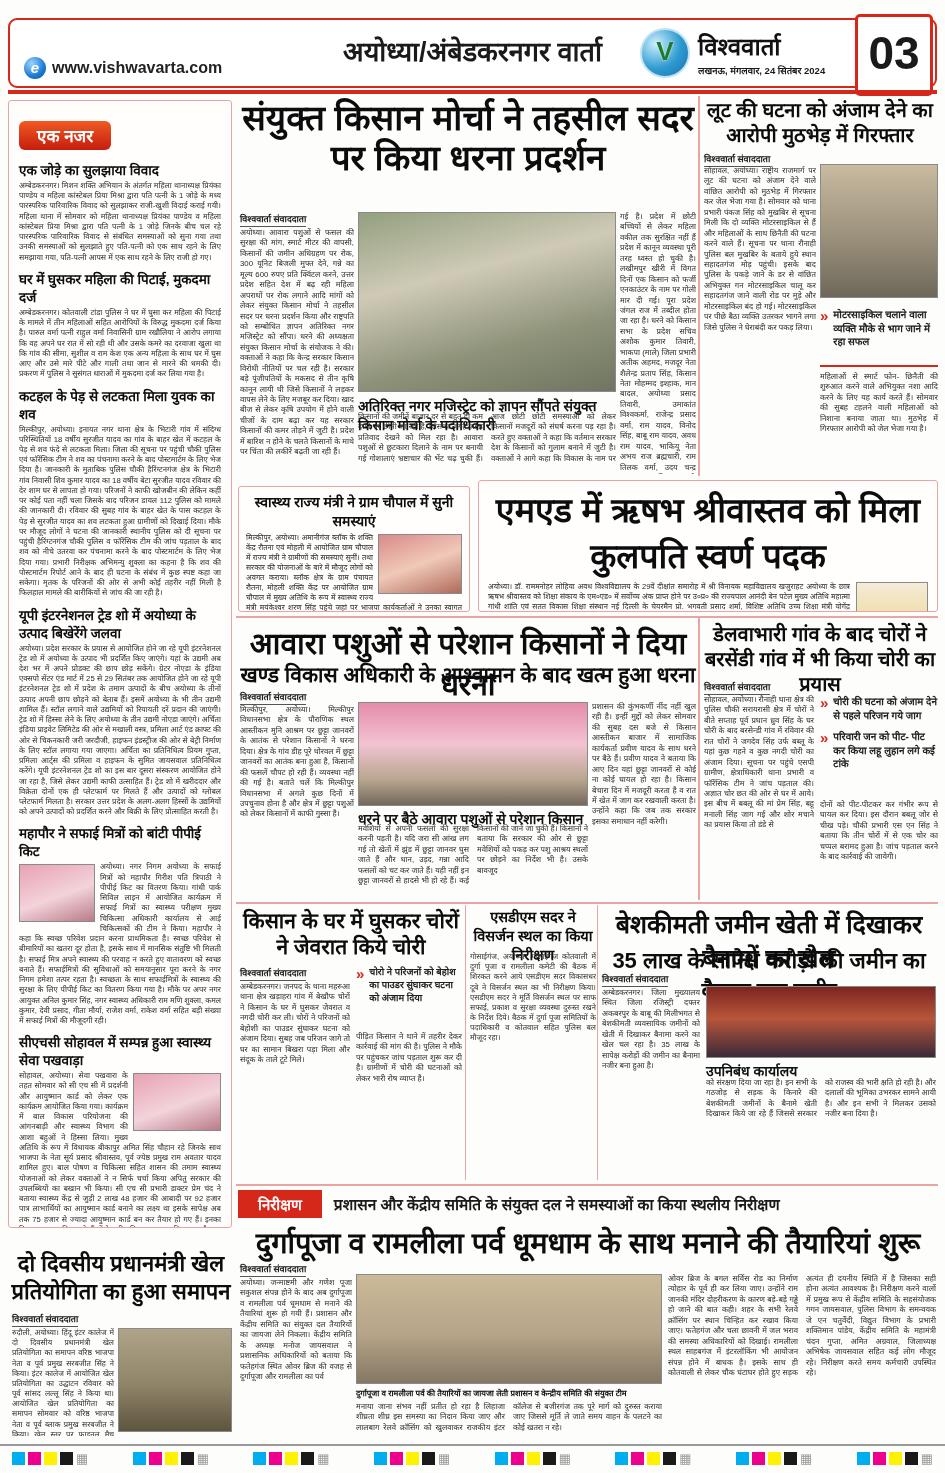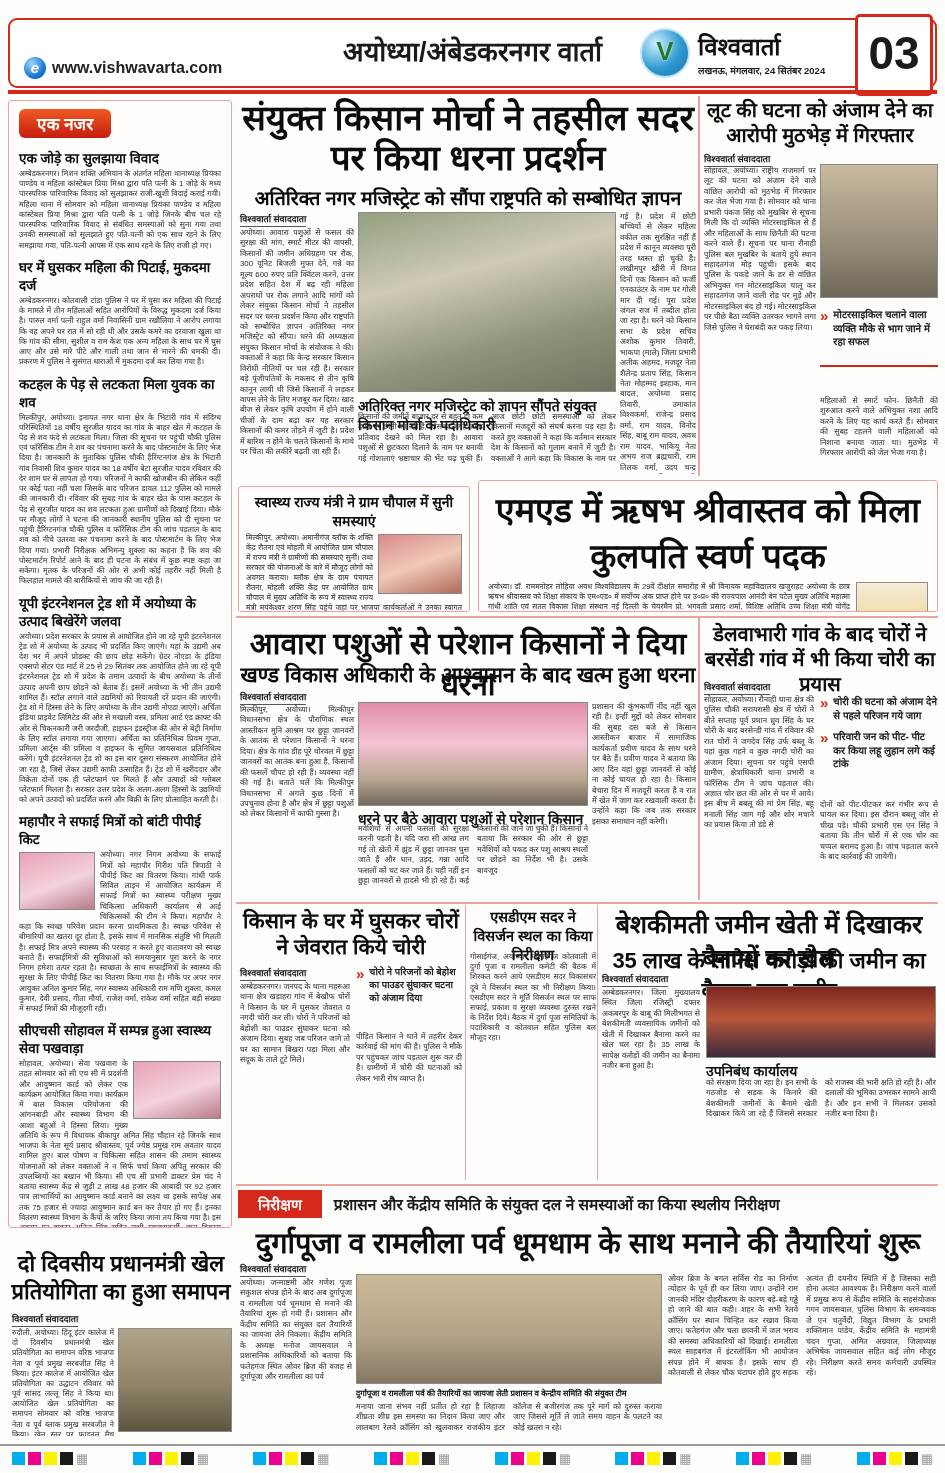--- a/index.html
+++ b/index.html
@@ -74,21 +74,21 @@
         </span>
       <span>
         <div class="brand-name">विश्ववार्ता</div>
         <div class="brand-date">लखनऊ,  मंगलवार, 24 सितंबर 2024</div>
       </span>
     </div>
     <div class="pageno">03</div>
   </div>
   <div class="red-bar"></div>
 
-  <div class="abs pink-border" style="left:8px;top:100px;width:224px;height:1128px;padding:8px 10px;overflow:hidden;">
+  <div class="abs pink-border" style="left:8px;top:100px;width:224px;height:1128px;padding:20px 10px;overflow:hidden;">
     <span class="ek-label">एक नजर</span>
 
     <h3 class="ek-h">एक जोड़े का सुलझाया विवाद</h3>
     <p class="ek-p">अम्बेडकरनगर। मिशन शक्ति अभियान के अंतर्गत महिला थानाध्यक्ष प्रियंका पाण्डेय व महिला कांस्टेबल प्रिया मिश्रा द्वारा पति पत्नी के 1 जोड़े के मध्य पारस्परिक पारिवारिक विवाद को सुलझाकर राजी-खुशी विदाई कराई गयी। महिला थाना में सोमवार को महिला थानाध्यक्ष प्रियंका पाण्डेय व महिला कांस्टेबल प्रिया मिश्रा द्वारा पति पत्नी के 1 जोड़े जिनके बीच चल रहे पारस्परिक पारिवारिक विवाद से संबंधित समस्याओं को सुना गया तथा उनकी समस्याओं को सुलझाते हुए पति-पत्नी को एक साथ रहने के लिए समझाया गया, पति-पत्नी आपस में एक साथ रहने के लिए राजी हो गए।</p>
 
     <h3 class="ek-h">घर में घुसकर महिला की पिटाई, मुकदमा दर्ज</h3>
     <p class="ek-p">अम्बेडकरनगर। कोतवाली टांडा पुलिस ने घर में घुसा कर महिला की पिटाई के मामले में तीन महिलाओं सहित आरोपियों के विरुद्ध मुकदमा दर्ज किया है। पारुल वर्मा पत्नी राहुल वर्मा निवासिनी ग्राम रखौलिया ने आरोप लगाया कि वह अपने घर रात में सो रही थी और उसके कमरे का दरवाजा खुला था कि गांव की सीमा, सुशील व राम केश एक अन्य महिला के साथ घर में घुस आए और उसे मारे पीटे और गाली तथा जान से मारने की धमकी दी। प्रकरण में पुलिस ने सुसंगत धाराओं में मुकदमा दर्ज कर लिया गया है।</p>
 
     <h3 class="ek-h">कटहल के पेड़ से लटकता मिला युवक का शव</h3>
     <p class="ek-p">मिल्कीपुर, अयोध्या। इनायत नगर थाना क्षेत्र के भिटारी गांव में संदिग्ध परिस्थितियों 18 वर्षीय सुरजीत यादव का गांव के बाहर खेत में कटहल के पेड़ से शव फंदे से लटकता मिला। जिला की सूचना पर पहुंची चौकी पुलिस एवं फॉरेंसिक टीम ने शव का पंचनामा करने के बाद पोस्टमार्टम के लिए भेज दिया है। जानकारी के मुताबिक पुलिस चौकी हैरिंग्टनगंज क्षेत्र के भिटारी गांव निवासी शिव कुमार यादव का 18 वर्षीय बेटा सुरजीत यादव रविवार की देर शाम घर से लापता हो गया। परिजनों ने काफी खोजबीन की लेकिन कहीं पर कोई पता नहीं चला जिसके बाद परिजन डायल 112 पुलिस को मामले की जानकारी दी। रविवार की सुबह गांव के बाहर खेत के पास कटहल के पेड़ से सुरजीत यादव का शव लटकता हुआ ग्रामीणों को दिखाई दिया। मौके पर मौजूद लोगों ने घटना की जानकारी स्थानीय पुलिस को दी सूचना पर पहुंची हैरिंग्टनगंज चौकी पुलिस व फॉरेंसिक टीम की जांच पड़ताल के बाद शव को नीचे उतरवा कर पंचनामा करने के बाद पोस्टमार्टम के लिए भेज दिया गया। प्रभारी निरीक्षक अभिमन्यु शुक्ला का कहना है कि शव की पोस्टमार्टम रिपोर्ट आने के बाद ही घटना के संबंध में कुछ स्पष्ट कहा जा सकेगा। मृतक के परिजनों की ओर से अभी कोई तहरीर नहीं मिली है फिलहाल मामले की बारीकियों से जांच की जा रही है।</p>
@@ -103,39 +103,38 @@
     </div>
 
     <h3 class="ek-h" style="clear:both;">सीएचसी सोहावल में सम्पन्न हुआ स्वास्थ्य सेवा पखवाड़ा</h3>
     <div>
       <div class="photo ph-small-pink" style="float:right;width:88px;height:58px;margin:2px 0 2px 5px;"></div>
       <p class="ek-p">सोहावल, अयोध्या। सेवा पखवारा के तहत सोमवार को सी एच सी में प्रदर्शनी और आयुष्मान कार्ड को लेकर एक कार्यक्रम आयोजित किया गया। कार्यक्रम में बाल विकास परियोजना की आंगनबाड़ी और स्वास्थ्य विभाग की आशा बहुओं ने हिस्सा लिया। मुख्य अतिथि के रूप में विधायक बीकापुर अमित सिंह चौहान रहे जिनके साथ भाजपा के नेता सूर्य प्रसाद श्रीवास्तव, पूर्व ज्येष्ठ प्रमुख राम अवतार यादव शामिल हुए। बाल पोषण व चिकित्सा सहित शासन की तमाम स्वास्थ्य योजनाओं को लेकर वक्ताओं ने न सिर्फ चर्चा किया अपितु सरकार की उपलब्धियों का बखान भी किया। सी एच सी प्रभारी डाक्टर प्रेम चंद ने बताया स्वास्थ्य केंद्र से जुड़ी 2 लाख 48 हजार की आबादी पर 92 हजार पात्र लाभार्थियों का आयुष्मान कार्ड बनाने का लक्ष्य था इसके सापेक्ष अब तक 75 हजार से ज्यादा आयुष्मान कार्ड बन कर तैयार हो गए हैं। इनका वितरण स्वास्थ्य विभाग के कैंपों के जरिए किया जाना तय किया गया है। इस अवसर पर डाक्टर अनिल सिंह सहित सभी स्वास्थ्यकर्मी, बाल विकास परियोजना अधिकारी अनिल सोनी, सभासद अमित श्रीवास्तव बड़ी संख्या में महिलाएं मौजूद रही।</p>
     </div>
   </div>
 
   <h1 class="abs hl" style="left:238px;top:98px;width:460px;font-size:35px;line-height:1.13;">संयुक्त किसान मोर्चा ने तहसील सदर पर किया धरना प्रदर्शन</h1>
-  <h2 class="abs hl" style="left:238px;top:184px;width:460px;font-size:19.5px;font-weight:bold;">अतिरिक्त नगर मजिस्ट्रेट को सौंपा राष्ट्रपति को सम्बोधित ज्ञापन</h2>
   <div class="abs byline" style="left:240px;top:212px;">विश्ववार्ता संवाददाता</div>
   <p class="abs body-txt" style="left:240px;top:228px;width:114px;height:248px;overflow:hidden;">अयोध्या। आवारा पशुओं से फसल की सुरक्षा की मांग, स्मार्ट मीटर की वापसी, किसानों की जमीन अधिग्रहण पर रोक, 300 यूनिट बिजली मुफ्त देने, गन्ने का मूल्य 600 रुपए प्रति क्विंटल करने, उत्तर प्रदेश सहित देश में बढ़ रही महिला अपराधों पर रोक लगाने आदि मांगों को लेकर संयुक्त किसान मोर्चा ने तहसील सदर पर धरना प्रदर्शन किया और राष्ट्रपति को सम्बोधित ज्ञापन अतिरिक्त नगर मजिस्ट्रेट को सौंपा। धरने की अध्यक्षता संयुक्त किसान मोर्चा के संयोजक ने की। वक्ताओं ने कहा कि केन्द्र सरकार किसान विरोधी नीतियों पर चल रही है। सरकार बड़े पूंजीपतियों के मकसद से तीन कृषि कानून लायी थी जिसे किसानों ने लड़कर वापस लेने के लिए मजबूर कर दिया। खाद बीज से लेकर कृषि उपयोग में होने वाली चीजों के दाम बढ़ा कर यह सरकार किसानों की कमर तोड़ने में जुटी है। प्रदेश में बारिश न होने के चलते किसानों के माथे पर चिंता की लकीरें बढ़ती जा रही हैं।</p>
   <div class="abs photo ph-main" style="left:358px;top:212px;width:258px;height:180px;"></div>
   <div class="abs caption" style="left:358px;top:396px;width:258px;">अतिरिक्त नगर मजिस्ट्रेट को ज्ञापन सौंपते संयुक्त किसान मोर्चा के पदाधिकारी</div>
   <p class="abs body-txt" style="left:620px;top:212px;width:76px;height:262px;overflow:hidden;">गई है। प्रदेश में छोटी बच्चियों से लेकर महिला वकील तक सुरक्षित नहीं हैं प्रदेश में कानून व्यवस्था पूरी तरह ध्वस्त हो चुकी है। लखीमपुर खीरी में विगत दिनों एक किसान को फर्जी एनकाउंटर के नाम पर गोली मार दी गई। पूरा प्रदेश जंगल राज में तब्दील होता जा रहा है। धरने को किसान सभा के प्रदेश सचिव अशोक कुमार तिवारी, भाकपा (माले) जिला प्रभारी अतीक अहमद, मजदूर नेता शैलेन्द्र प्रताप सिंह, किसान नेता मोहम्मद इश्हाक, मान बादल, अयोध्या प्रसाद तिवारी, उमाकांत विश्वकर्मा, राजेन्द्र प्रसाद वर्मा, राम यादव, विनोद सिंह, बाबू राम यादव, अवध राम यादव, भाकियू नेता अभय राज ब्रह्मचारी, राम तिलक वर्मा, उदय चन्द्र यादव, अरविन्द वर्मा, ओमप्रकाश यादव, राम कृपाल पटेल, मो० मुजीब सहित बड़ी संख्या में लोग उपस्थित रहे।</p>
   <p class="abs body-txt cols2" style="left:358px;top:412px;width:258px;height:62px;overflow:hidden;">किसानों की जमीनें बाजार दर से बहुत ही कम दामों पर छीनी जा रही हैं, जिसका जगह जगह प्रतिवाद देखने को मिल रहा है। आवारा पशुओं से छुटकारा दिलाने के नाम पर बनायी गई गोशालाएं भ्रष्टाचार की भेंट चढ़ चुकी हैं। आज छोटी छोटी समस्याओं को लेकर किसानों मजदूरों को संघर्ष करना पड़ रहा है। करते हुए वक्ताओं ने कहा कि वर्तमान सरकार देश के किसानों को गुलाम बनाने में जुटी है। वक्ताओं ने आगे कहा कि विकास के नाम पर उचित मुआवजा दिया जाना चाहिए। वक्ताओं ने कहा कि उत्तर प्रदेश सहित पूरे देश में महिला अपराधों की बाढ़ आ गई है।</p>
 
   <h2 class="abs hl" style="left:702px;top:98px;width:236px;font-size:20px;line-height:1.25;">लूट की घटना को अंजाम देने का आरोपी मुठभेड़ में गिरफ्तार</h2>
   <div class="abs byline" style="left:704px;top:152px;">विश्ववार्ता संवाददाता</div>
   <p class="abs body-txt" style="left:704px;top:166px;width:112px;height:306px;overflow:hidden;">सोहावल, अयोध्या। राष्ट्रीय राजमार्ग पर लूट की घटना को अंजाम देने वाले वांछित आरोपी को मुठभेड़ में गिरफ्तार कर जेल भेजा गया है। सोमवार को थाना प्रभारी पंकज सिंह को मुखबिर से सूचना मिली कि दो व्यक्ति मोटरसाइकिल से हैं और महिलाओं के साथ छिनैती की घटना करने वाले हैं। सूचना पर थाना रौनाही पुलिस बल मुखबिर के बताये हुये स्थान सहादतगंज मोड़ पहुंची। इसके बाद पुलिस के पकड़े जाने के डर से वांछित अभियुक्त गन मोटरसाइकिल चालू कर सहादतगंज जाने वाली रोड पर मुड़े और मोटरसाइकिल बंद हो गई। मोटरसाइकिल पर पीछे बैठा व्यक्ति उतरकर भागने लगा जिसे पुलिस ने घेराबंदी कर पकड़ लिया।</p>
   <div class="abs photo ph-loot" style="left:820px;top:164px;width:118px;height:134px;"></div>
   <div class="abs" style="left:820px;top:308px;width:118px;border-bottom:2px solid #d6281a;padding-bottom:8px;">
     <div class="quote-item">
       <span class="chev">»</span>
       <span class="quote-txt">मोटरसाइकिल चलाने वाला व्यक्ति मौके से भाग जाने में रहा सफल</span>
     </div>
   </div>
-  <p class="abs body-txt" style="left:820px;top:396px;width:118px;height:92px;overflow:hidden;">महिलाओं से स्मार्ट फोन- छिनैती की शुरुआत करने वाले अभियुक्त नशा आदि करने के लिए यह कार्य करते हैं। सोमवार की सुबह टहलने वाली महिलाओं को निशाना बनाया जाता था। मुठभेड़ में गिरफ्तार आरोपी को जेल भेजा गया है।</p>
+  <p class="abs body-txt" style="left:820px;top:372px;width:118px;height:92px;overflow:hidden;">महिलाओं से स्मार्ट फोन- छिनैती की शुरुआत करने वाले अभियुक्त नशा आदि करने के लिए यह कार्य करते हैं। सोमवार की सुबह टहलने वाली महिलाओं को निशाना बनाया जाता था। मुठभेड़ में गिरफ्तार आरोपी को जेल भेजा गया है।</p>
 
   <div class="abs pink-border" style="left:238px;top:486px;width:232px;height:126px;padding:5px 7px;overflow:hidden;">
     <h3 class="hl" style="font-size:14px;margin-bottom:3px;">स्वास्थ्य राज्य मंत्री ने ग्राम चौपाल में सुनी समस्याएं</h3>
     <div class="photo ph-chaupal" style="float:right;width:84px;height:60px;margin:1px 0 2px 5px;"></div>
     <p class="body-txt" style="font-size:7.5px;">मिल्कीपुर, अयोध्या। अमानीगंज ब्लॉक के शक्ति केंद्र रौतना एवं मोहली में आयोजित ग्राम चौपाल में राज्य मंत्री ने ग्रामीणों की समस्याएं सुनीं। तथा सरकार की योजनाओं के बारे में मौजूद लोगों को अवगत कराया। ब्लॉक क्षेत्र के ग्राम पंचायत रौतना, मोहली शक्ति केंद्र पर आयोजित ग्राम चौपाल में मुख्य अतिथि के रूप में स्वास्थ्य राज्य मंत्री मयंकेश्वर शरण सिंह पहुंचे जहां पर भाजपा कार्यकर्ताओं ने उनका स्वागत किया, सरकार द्वारा चलाई जा रही जन कल्याणकारी योजनाओं का लाभ पात्र व्यक्तियों तक पहुंचे, इसके लिए सरकार जनता के दरवाजे तक पहुंच रही है। यही नहीं हमारे कार्यकर्ता आमजन को प्रधानमंत्री आवास योजना, शौचालय योजना, किसान सम्मान निधि योजना, हर घर नल से जल योजना एवं सरकार द्वारा चलाई जा रही जन कल्याणकारी योजनाओं का लाभ लेने के लिए जागरूक कर रहे हैं।</p>
   </div>
 
   <div class="abs pink-border" style="left:478px;top:480px;width:460px;height:132px;padding:5px 9px;overflow:hidden;">
     <h2 class="hl" style="font-size:34px;margin-bottom:4px;">एमएड में ऋषभ श्रीवास्तव को मिला कुलपति स्वर्ण पदक</h2>
     <div class="photo ph-medal" style="float:right;width:72px;height:82px;margin:0 0 2px 6px;"></div>

